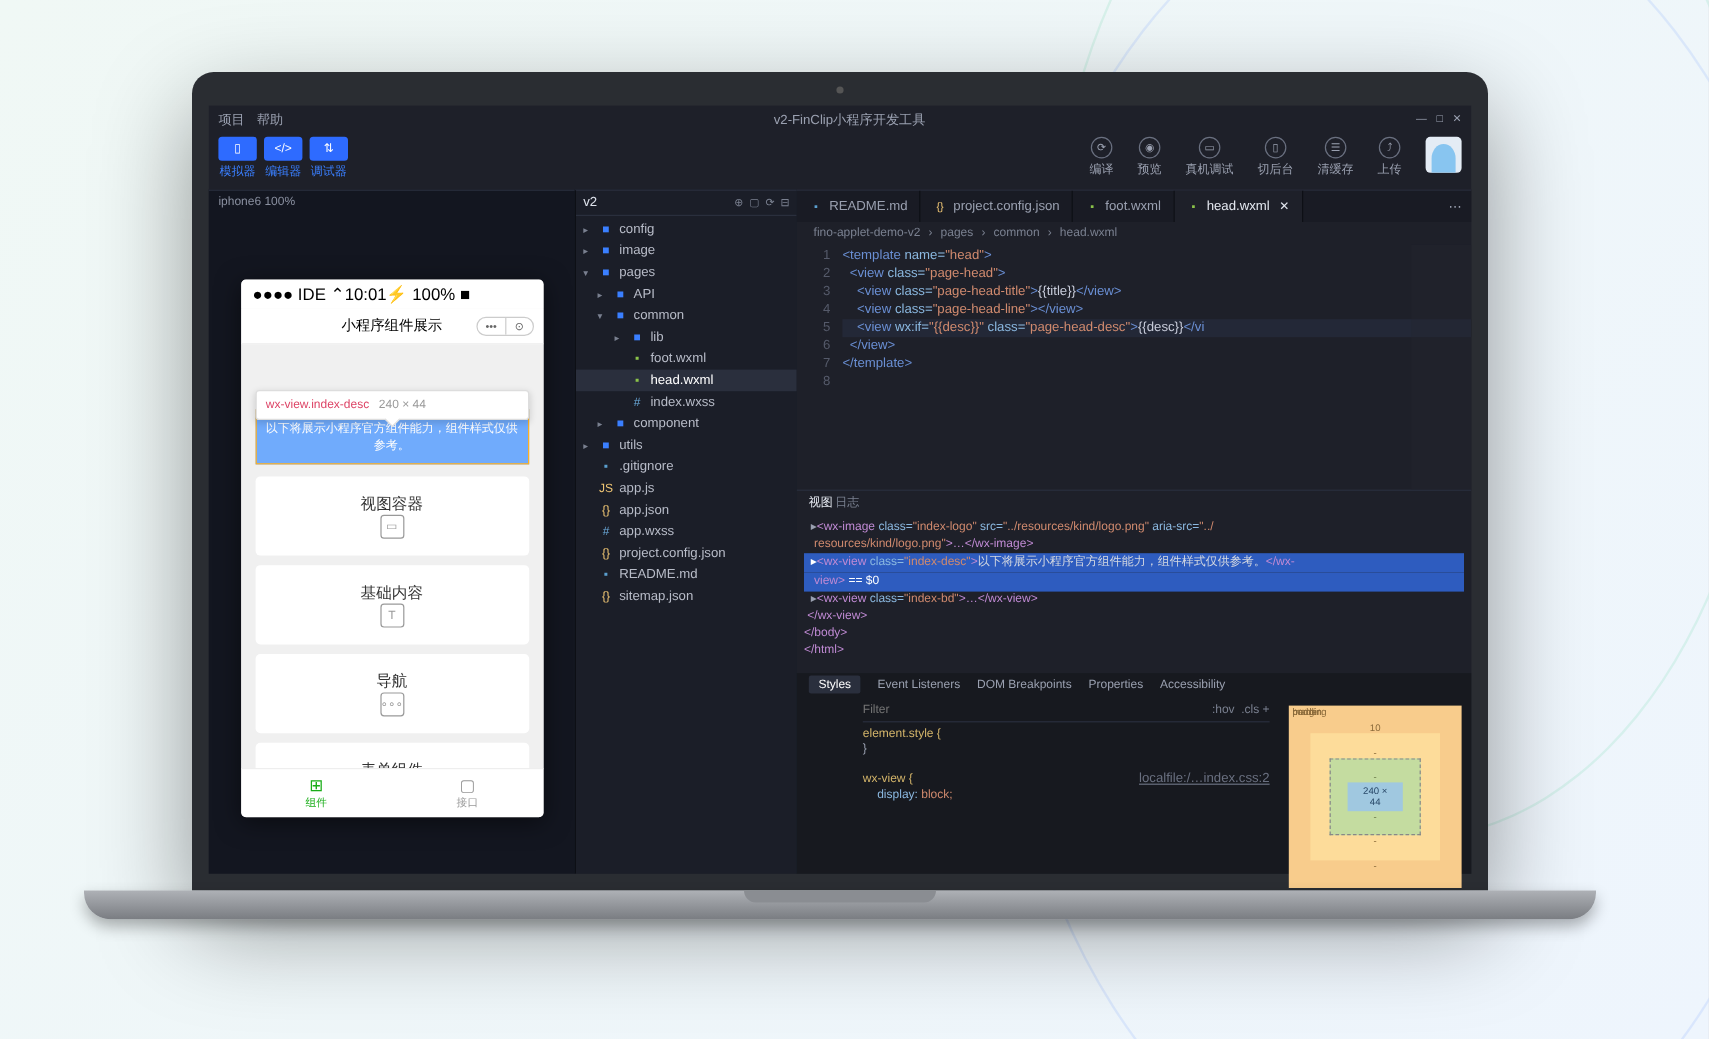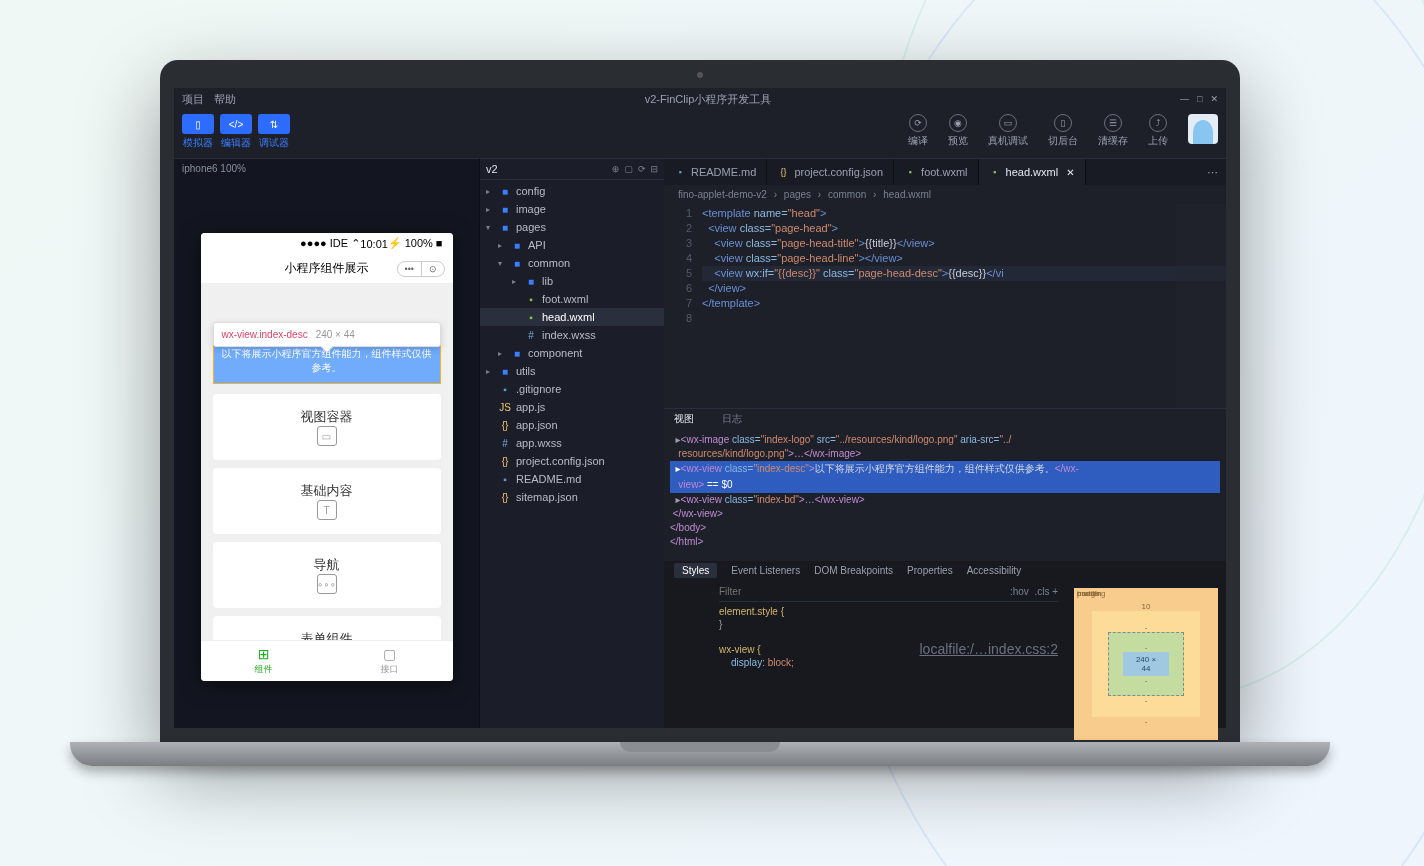--- a/index.html
+++ b/index.html
@@ -38,21 +38,21 @@
 .avatar::before { content: ""; width: 20px; height: 24px; background: #88c5f0; border-radius: 50% 50% 0 0; }
 
 
 .content { flex: 1; display: flex; min-height: 0; }
 
 
 .sim { width: 305px; background: #131620; display: flex; flex-direction: column; border-top: 1px solid #2a2f3d; }
 .sim-head { padding: 4px 8px; font-size: 10px; color: #8a90a0; }
 .phone-wrap { flex: 1; display: flex; align-items: flex-start; justify-content: center; padding-top: 55px; }
 .phone { width: 252px; height: 448px; background: #f5f5f5; border-radius: 4px; overflow: hidden; display: flex; flex-direction: column; box-shadow: 0 4px 20px rgba(0,0,0,0.5); }
-.statusbar { background: #fff; display: flex; align-items: center; justify-content: flex-end; padding: 4px 10px; font-size: 11px; color: #000; }
+.statusbar { background: #fff; display: flex; align-items: center; justify-content: flex-start; padding: 4px 10px; font-size: 14px; color: #000; }
 .phone-nav { background: #fff; display: flex; align-items: center; justify-content: center; position: relative; padding: 6px 0; font-size: 12px; color: #000; border-bottom: 1px solid #eee; }
 .capsule { position: absolute; right: 8px; display: flex; border: 1px solid #ccc; border-radius: 12px; overflow: hidden; }
 .capsule span { padding: 2px 7px; font-size: 9px; color: #666; }
 .capsule span:first-child { border-right: 1px solid #ccc; }
 .phone-body { flex: 1; background: #f0f0f0; padding: 12px; overflow: hidden; position: relative; }
 .tooltip { position: absolute; top: 38px; left: 12px; right: 12px; background: #fff; border: 1px solid #ddd; border-radius: 3px; padding: 6px 8px; font-size: 10px; display: flex; gap: 8px; box-shadow: 0 2px 6px rgba(0,0,0,0.15); z-index: 2; }
 .tooltip::after { content: ""; position: absolute; bottom: -5px; left: 50%; width: 8px; height: 8px; background: #fff; border-right: 1px solid #ddd; border-bottom: 1px solid #ddd; transform: translateX(-50%) rotate(45deg); }
 .tt-name { color: #d46; font-weight: 500; }
 .tt-dim { color: #999; }
 .highlight-box { background: #5a9fff; color: #fff; font-size: 10px; padding: 8px 6px; margin: 42px 0 10px 0; text-align: center; opacity: 0.85; border: 1px solid orange; }
@@ -97,21 +97,21 @@
 .lines .ln { white-space: pre; }
 .minimap { position: absolute; right: 0; top: 0; width: 50px; height: 100%; background: #22252f; opacity: 0.4; }
 .c-tag { color: #6a8fd4; }
 .c-attr { color: #8bb8e0; }
 .c-str { color: #d08a6e; }
 .c-txt { color: #c8ccda; }
 .hl-line { background: rgba(70,90,140,0.15); display: inline-block; width: 100%; }
 
 
 .devtools { height: 320px; border-top: 1px solid #2a2f3d; display: flex; flex-direction: column; font-size: 10px; }
-.dt-tabs { display: flex; gap: 28px; padding: 3px 10px; color: #7a8090; }
+.dt-tabs { display: flex; gap: 2px; padding: 3px 10px; color: #7a8090; }
 .dt-tabs .on { color: #e4e8f0; }
 .dom-pane { flex: 1; padding: 4px 6px; font-family: Consolas, monospace; overflow: hidden; }
 .dom-line { white-space: pre; color: #9aa0b0; line-height: 14px; }
 .dom-sel { background: #2e5cbf; color: #fff; padding: 1px 0; }
 .dom-tag { color: #c08ad4; }
 .dom-attr { color: #8bb8e0; }
 .dom-val { color: #d08a6e; }
 .dom-txt { color: #d4d8e0; }
 .dt-crumb { padding: 3px 10px; background: #191b24; color: #9aa0b0; }
 .dt-crumb span { margin-right: 10px; }
@@ -119,21 +119,21 @@
 .dt-subtabs { display: flex; gap: 14px; padding: 4px 10px; background: #17191f; color: #9aa0b0; }
 .dt-subtabs .on { background: #2a2f3d; padding: 2px 8px; color: #fff; border-radius: 2px; margin: -2px 0; }
 .dt-lower { flex: 1.2; display: flex; background: #17191f; min-height: 0; }
 .styles-pane { flex: 1; padding: 4px 8px; font-family: Consolas, monospace; overflow: hidden; margin-left: 47px; }
 .filter-row { display: flex; padding: 2px 0 4px 0; color: #7a8090; border-bottom: 1px solid #2a2f3d; }
 .filter-row input { background: transparent; border: none; color: #9aa0b0; font-size: 10px; flex: 1; outline: none; }
 .style-block { padding: 3px 0; line-height: 13px; color: #9aa0b0; }
 .style-sel { color: #d4b56a; }
 .style-prop { color: #8bb8e0; padding-left: 12px; }
 .style-val { color: #d08a6e; }
-.style-src { float: right; color: #6a7080; text-decoration: underline; font-size: 14px; }
+.style-src { float: right; color: #6a7080; text-decoration: underline; font-size: 11px; }
 .box-model { width: 160px; padding: 8px; display: flex; align-items: flex-start; justify-content: center; }
 .bm { position: relative; font-size: 8px; text-align: center; font-family: Consolas, monospace; }
 .bm-margin { background: #f8cc8c; padding: 14px 18px; }
 .bm-border { background: #fddc9a; padding: 12px 16px; }
 .bm-padding { background: #c4dca0; padding: 10px 14px; border: 1px dashed #888; }
 .bm-content { background: #a0c8e0; padding: 3px 8px; color: #2a4a6a; }
 .bm-lbl { position: absolute; top: 1px; left: 3px; color: #8a6a3a; }
 </style>
 </head>
 <body>

